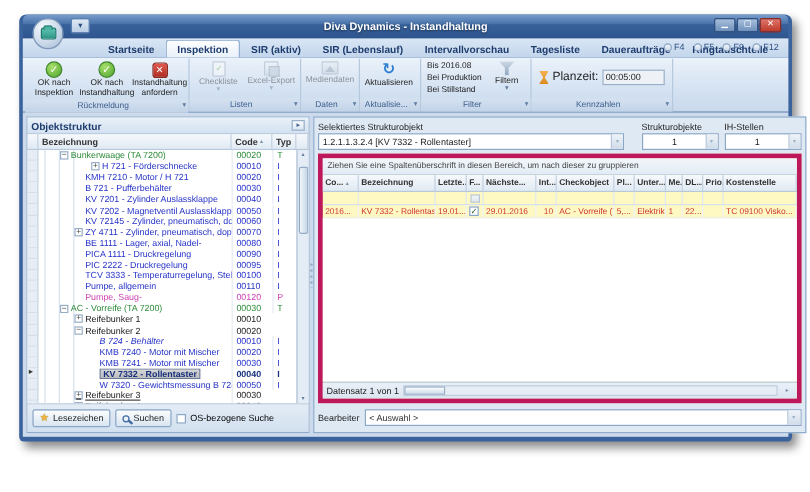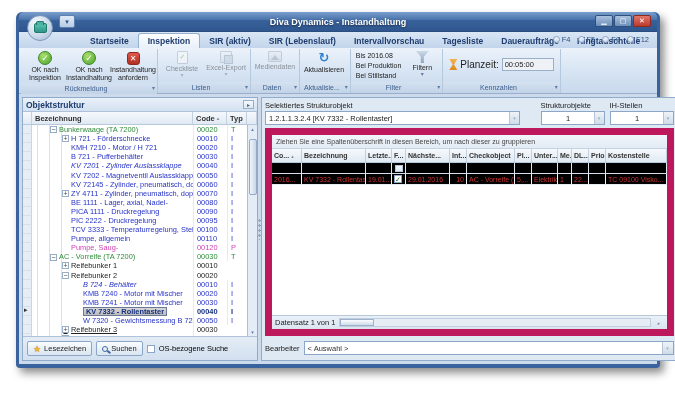--- a/index.html
+++ b/index.html
@@ -101,21 +101,21 @@
   .chk{width:8px;height:8px;border:1px solid #8ba6c6;background:#fff;flex:none}
   
   .selrow{display:flex;gap:5px;margin-bottom:3px}
   .fieldblock{display:flex;flex-direction:column}
   .fieldblock .flabel{font-size:7.5px;color:#222;margin-bottom:1px}
   .fieldbox{height:14px;background:#fff;border:1px solid #8ba6c6;display:flex;align-items:center;font-size:7.5px;color:#222;padding-left:3px}
   .fieldbox .minibtn{margin-left:auto;width:10px;align-self:stretch;background:linear-gradient(#eef3f8,#cfdce9);border-left:1px solid #b6c6d8;font-size:5px;color:#9bafc6;text-align:center;line-height:12px}
   .fb-sel{width:255px}
   .fb-count{width:64px}
   .fb-count .val{margin-left:auto;padding-right:2px}
-  .gridbox{flex:1;background:#000000;border:7px solid #be185d;display:flex;flex-direction:column;min-height:0}
+  .gridbox{flex:1;background:#fef9c3;border:4px solid #be185d;display:flex;flex-direction:column;min-height:0}
   .groupbar{height:14px;background:linear-gradient(#f2f6fb,#e2ebf4);border-bottom:1px solid #c5d3e2;font-size:7px;color:#444;display:flex;align-items:center;padding:0 4px}
   .ghead,.gfilter,.gdata{display:flex;flex:none}
   .ghead{height:14px;background:linear-gradient(#f6f9fc,#e0e9f3);border-bottom:1px solid #b6c8dc}
   .gh{border-right:1px solid #c2d0e0;font-size:7px;font-weight:bold;color:#333;display:flex;align-items:center;padding:0 2px;overflow:hidden;white-space:nowrap}
   .gfilter{height:11px;border-bottom:1px solid #d5dfeb}
   .gf{border-right:1px solid #e0e8f1;display:flex;align-items:center;justify-content:center}
   .fbtn{width:8px;height:7px;border:1px solid #b6c6d8;background:linear-gradient(#f2f6fb,#dce6f0)}
   .gdata{height:11px;border-bottom:1px solid #e6edf4}
   .gd{border-right:1px solid #eef2f7;font-size:7px;color:#cc3333;display:flex;align-items:center;padding:0 2px;overflow:hidden;white-space:nowrap}
   .gd.num{justify-content:flex-end}
@@ -284,21 +284,21 @@
               <div class="tlabel c-green" style="padding-left: 18px;">
                 <div class="exp minus"></div>
                 <span>Bunkerwaage (TA 7200)</span>
               </div>
               <div class="tcode c-green">00020</div>
               <div class="ttyp c-green">T</div>
               <div class="sbspace"></div>
             </div>
             <div class="trow">
               <div class="tind"></div>
-              <div class="tlabel c-blue" style="padding-left: 30px;">
+              <div class="tlabel c-blue" style="padding-left: 44px;">
                 <div class="exp plus"></div>
                 <span>H 721 - Förderschnecke</span>
               </div>
               <div class="tcode c-blue">00010</div>
               <div class="ttyp c-blue">I</div>
               <div class="sbspace"></div>
             </div>
             <div class="trow">
               <div class="tind"></div>
               <div class="tlabel c-blue" style="padding-left: 30px;">
@@ -314,21 +314,21 @@
               <div class="tlabel c-blue" style="padding-left: 30px;">
                 <div class="spc"></div>
                 <span>B 721 - Pufferbehälter</span>
               </div>
               <div class="tcode c-blue">00030</div>
               <div class="ttyp c-blue">I</div>
               <div class="sbspace"></div>
             </div>
             <div class="trow">
               <div class="tind"></div>
-              <div class="tlabel c-blue" style="padding-left: 30px; font-style: italic;">
+              <div class="tlabel c-blue" style="padding-left: 30px;">
                 <div class="spc"></div>
                 <span>KV 7201 - Zylinder Auslassklappe</span>
               </div>
               <div class="tcode c-blue">00040</div>
               <div class="ttyp c-blue">I</div>
               <div class="sbspace"></div>
             </div>
             <div class="trow">
               <div class="tind"></div>
               <div class="tlabel c-blue" style="padding-left: 30px;">

